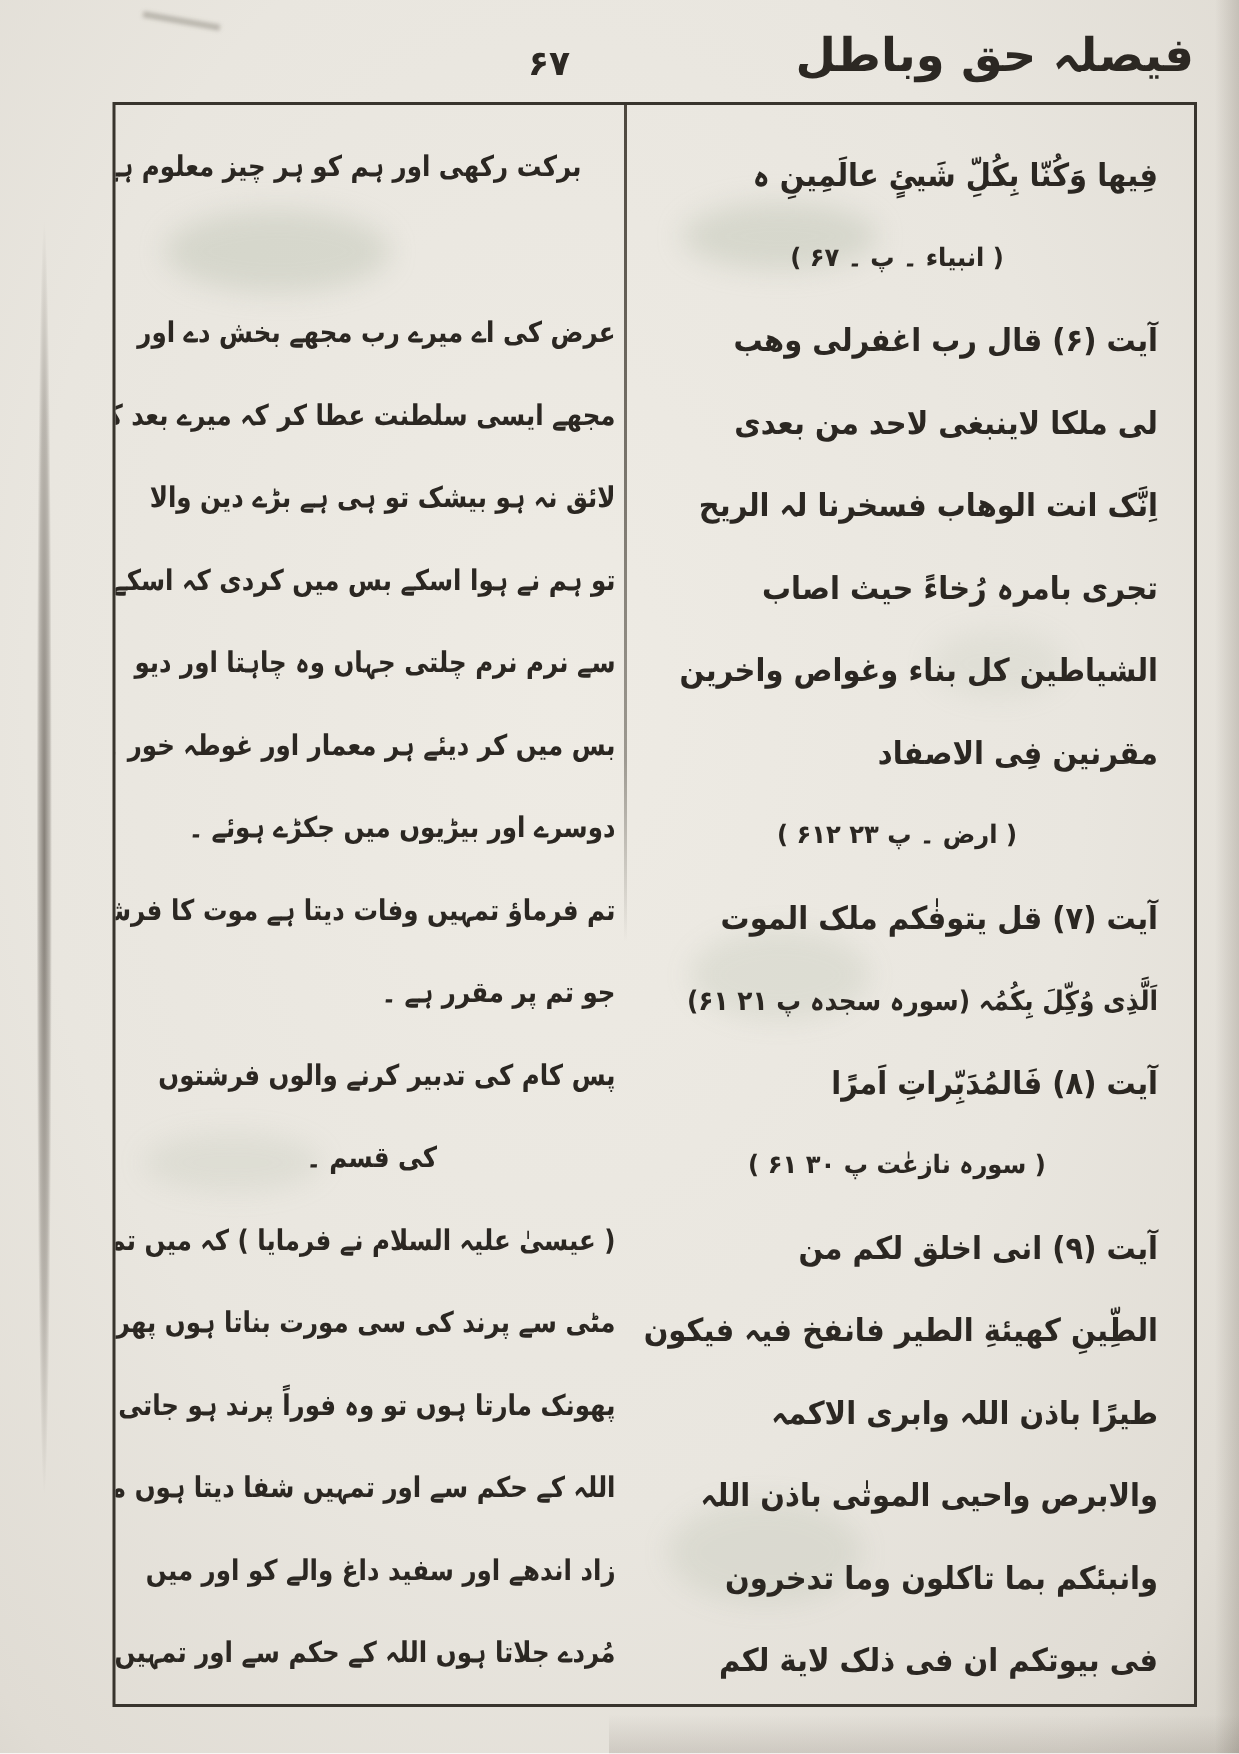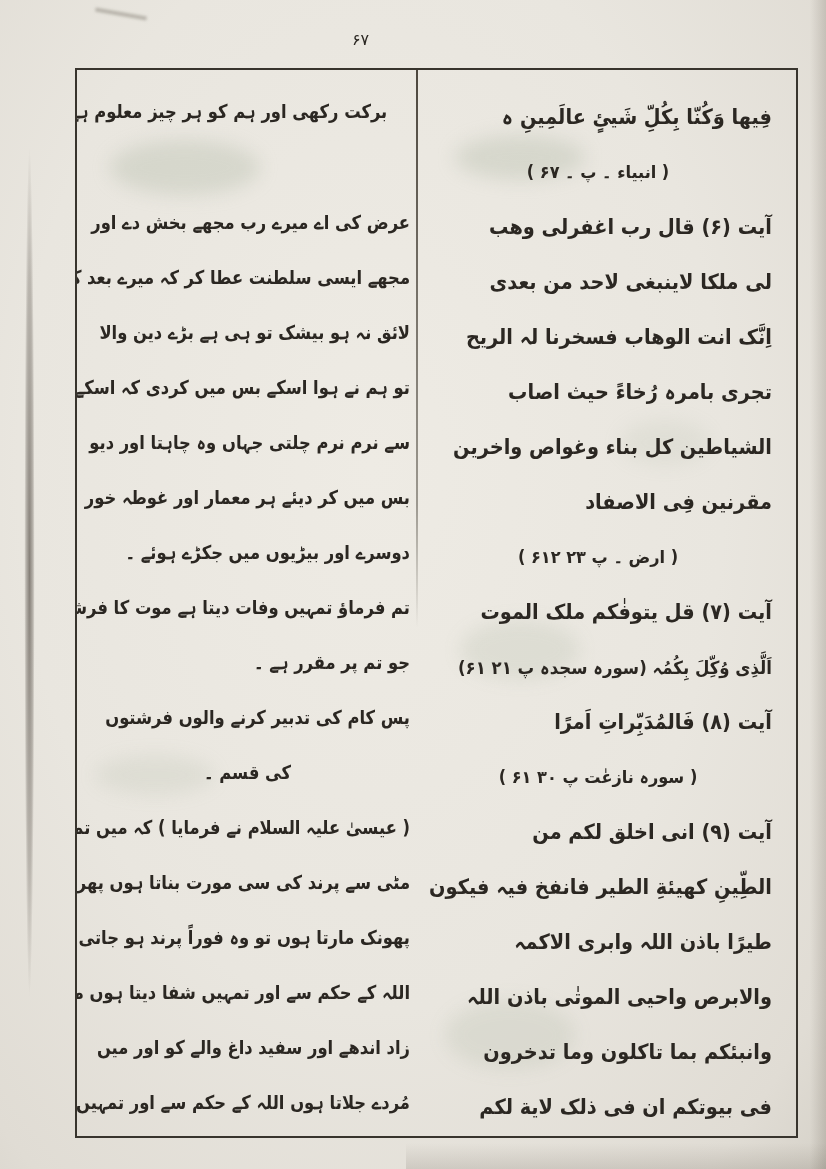--- a/index.html
+++ b/index.html
@@ -19,21 +19,21 @@
   .smudge{position:absolute;height:4px;width:52px;background:rgba(95,90,78,.35);filter:blur(1.5px);transform:rotate(10deg);}
   .edge-left{position:absolute;left:24px;top:72px;width:11px;height:1000px;
     background:radial-gradient(ellipse 55% 50% at center, rgba(52,44,36,.55), rgba(52,44,36,.25) 60%, rgba(52,44,36,0) 85%);}
   .edge-right{position:absolute;right:0;top:0;width:16px;height:100%;
     background:linear-gradient(to left, rgba(70,60,48,.18), rgba(70,60,48,0));}
   .edge-bottom{position:absolute;right:0;bottom:0;width:420px;height:26px;
     background:linear-gradient(to top, rgba(70,60,48,.14), rgba(70,60,48,0));}
   
   .header{position:absolute;top:0;left:0;right:0;height:66px;z-index:2;color:#2c2823;}
   .book-title{position:absolute;top:18px;right:30px;font-size:31px;font-weight:bold;letter-spacing:-1px;}
-  .page-number{position:absolute;top:30px;left:352px;font-size:16px;font-weight:normal;direction:ltr;}
+  .page-number{position:absolute;top:30px;left:352px;font-size:23px;font-weight:bold;direction:ltr;}
   
   .content-box{
     position:absolute;left:75px;top:68px;width:723px;height:1070px;
     border:2.5px solid #38342d;box-sizing:border-box;z-index:1;background:transparent;
   }
   .col-divider{
     position:absolute;top:0;left:339px;width:2px;height:558px;
     background:linear-gradient(to bottom, #4d473e 0%, #55504687 78%, rgba(80,74,64,0) 100%);
   }
   .col{position:absolute;top:0;bottom:0;color:#2b2722;overflow:hidden;}
@@ -62,20 +62,21 @@
     <div class="blob" style="left:95px;top:755px;width:120px;height:40px;opacity:.6;"></div>
     <div class="blob" style="left:445px;top:1000px;width:130px;height:70px;opacity:.7;"></div>
     <div class="blob" style="left:620px;top:420px;width:90px;height:45px;opacity:.5;"></div>
     <div class="smudge" style="left:95px;top:12px;"></div>
     <div class="edge-left"></div>
     <div class="edge-right"></div>
     <div class="edge-bottom"></div>
   </div>
 
   <div class="header">
+    <div class="book-title">فیصلہ حق وباطل</div>
     <div class="page-number">۶۷</div>
   </div>
 
   <div class="content-box">
     <div class="col-divider"></div>
     <div class="col col-right">
         <div class="line v-verse">فِیها وَکُنّا بِکُلِّ شَیئٍ عالَمِینِ ہ</div>
         <div class="line v-ref">( انبیاء ۔ پ ۔ ۶۷ )</div>
         <div class="line v-verse">آیت (۶) قال رب اغفرلی وھب</div>
         <div class="line v-verse">لی ملکا لاینبغی لاحد من بعدی</div>

